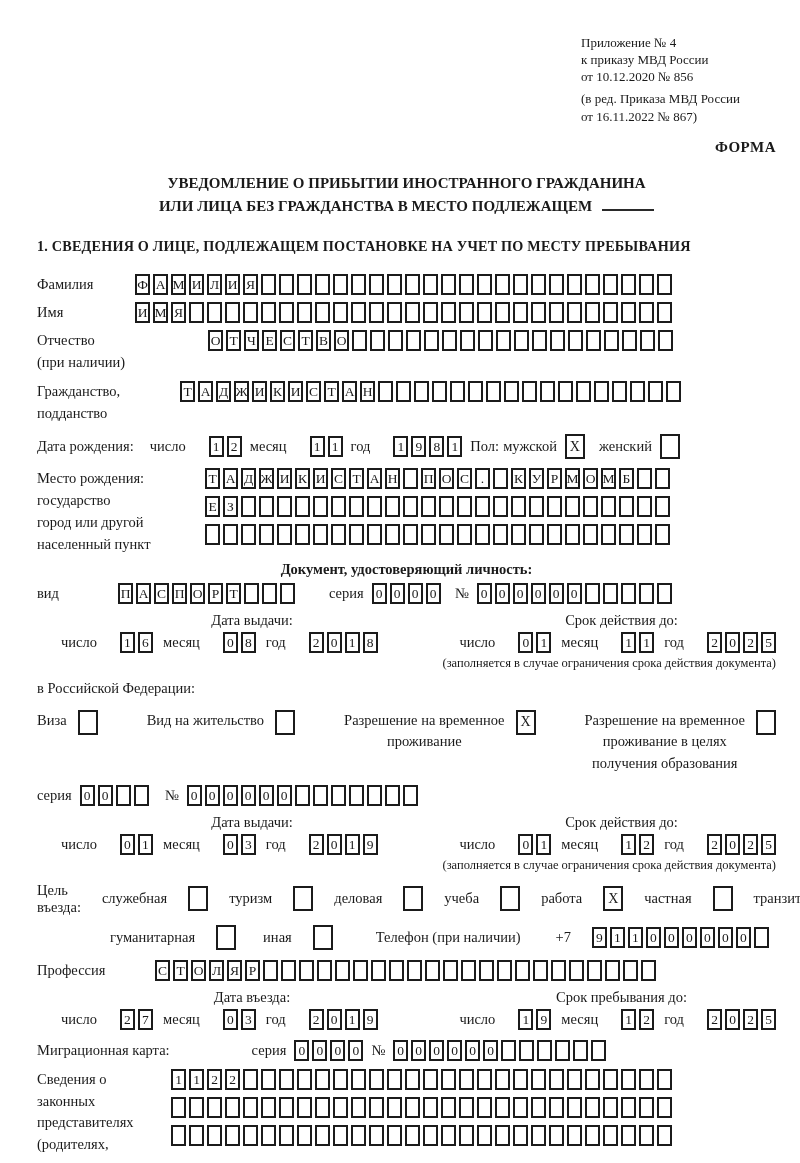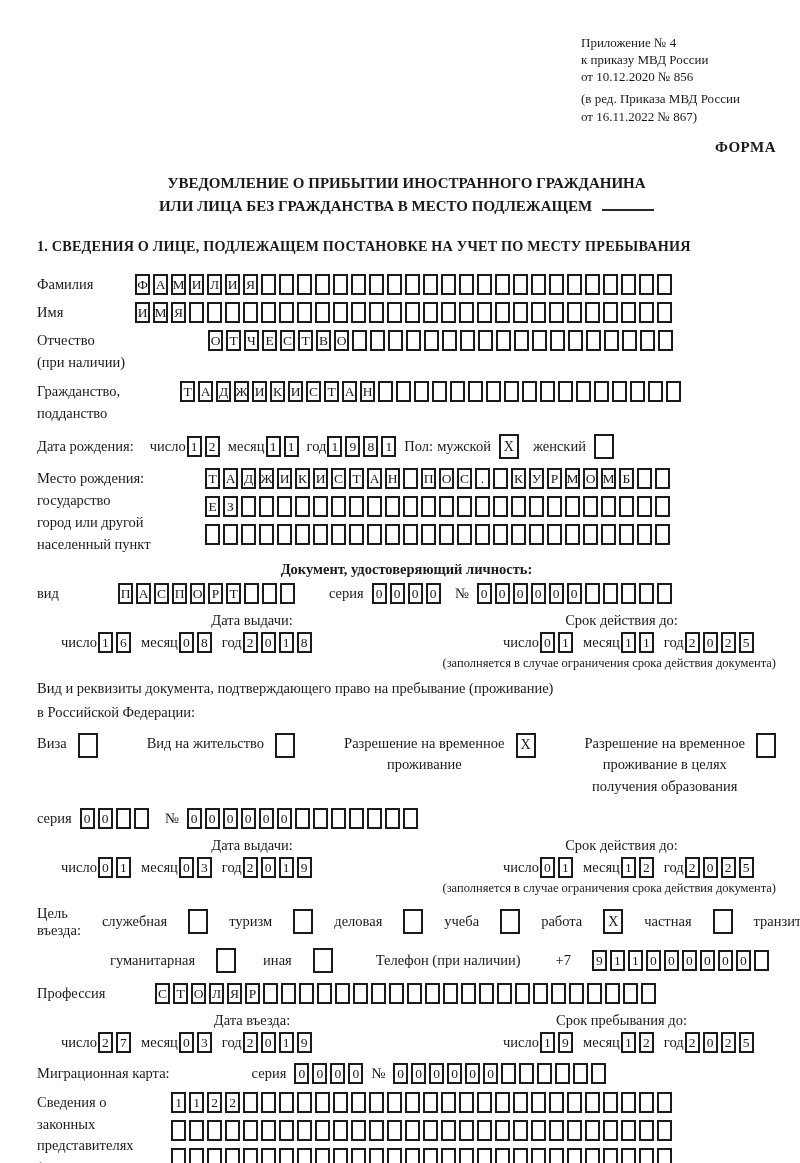--- a/index.html
+++ b/index.html
@@ -32,21 +32,21 @@
   .boxes { display:inline-flex; gap:3px; flex:none; }
   .cell {
     width:15px; height:21px; flex:none;
     border:2px solid #1b1b1b; background:#fff;
     display:inline-flex; align-items:center; justify-content:center;
     font-size:13.5px; line-height:1;
   }
   .cbg .cell { width:20px; height:25px; font-size:14px; }
   .stack { display:flex; flex-direction:column; gap:7px; }
   
-  .dgroup { display:flex; align-items:center; gap:1px; }
+  .dgroup { display:flex; align-items:center; gap:23px; }
   .dgroup .word { flex:none; }
   .inlinerow { display:flex; align-items:center; gap:8px; flex-wrap:nowrap; }
   
   .dates { margin-top:8px; }
   .dates-heads { display:flex; }
   .dh-left { width:430px; text-align:center; }
   .dh-right { flex:1; text-align:center; }
   .dates-groups { display:flex; margin-top:3px; }
   .dg-left { width:430px; display:flex; gap:10px; padding-left:24px; }
   .dg-right { flex:1; display:flex; gap:10px; padding-left:36px; }
@@ -450,21 +450,20 @@
               <span class="cell">2</span>
               <span class="cell">5</span>
             </span>
           </span>
       </div>
     </div>
     <div class="note-right">(заполняется в случае ограничения срока действия документа)</div>
   </div>
 
   <div style="margin-top:6px; line-height:1.6;">
-    <div>Вид и реквизиты документа, подтверждающего право на пребывание (проживание)</div>
     <div>в Российской Федерации:</div>
   </div>
 
   <div class="res-options">
     <div class="res-opt">
       <div class="ltext">Виза</div>
       <span class="boxes cbg">
           <span class="cell"></span>
         </span>
     </div>

